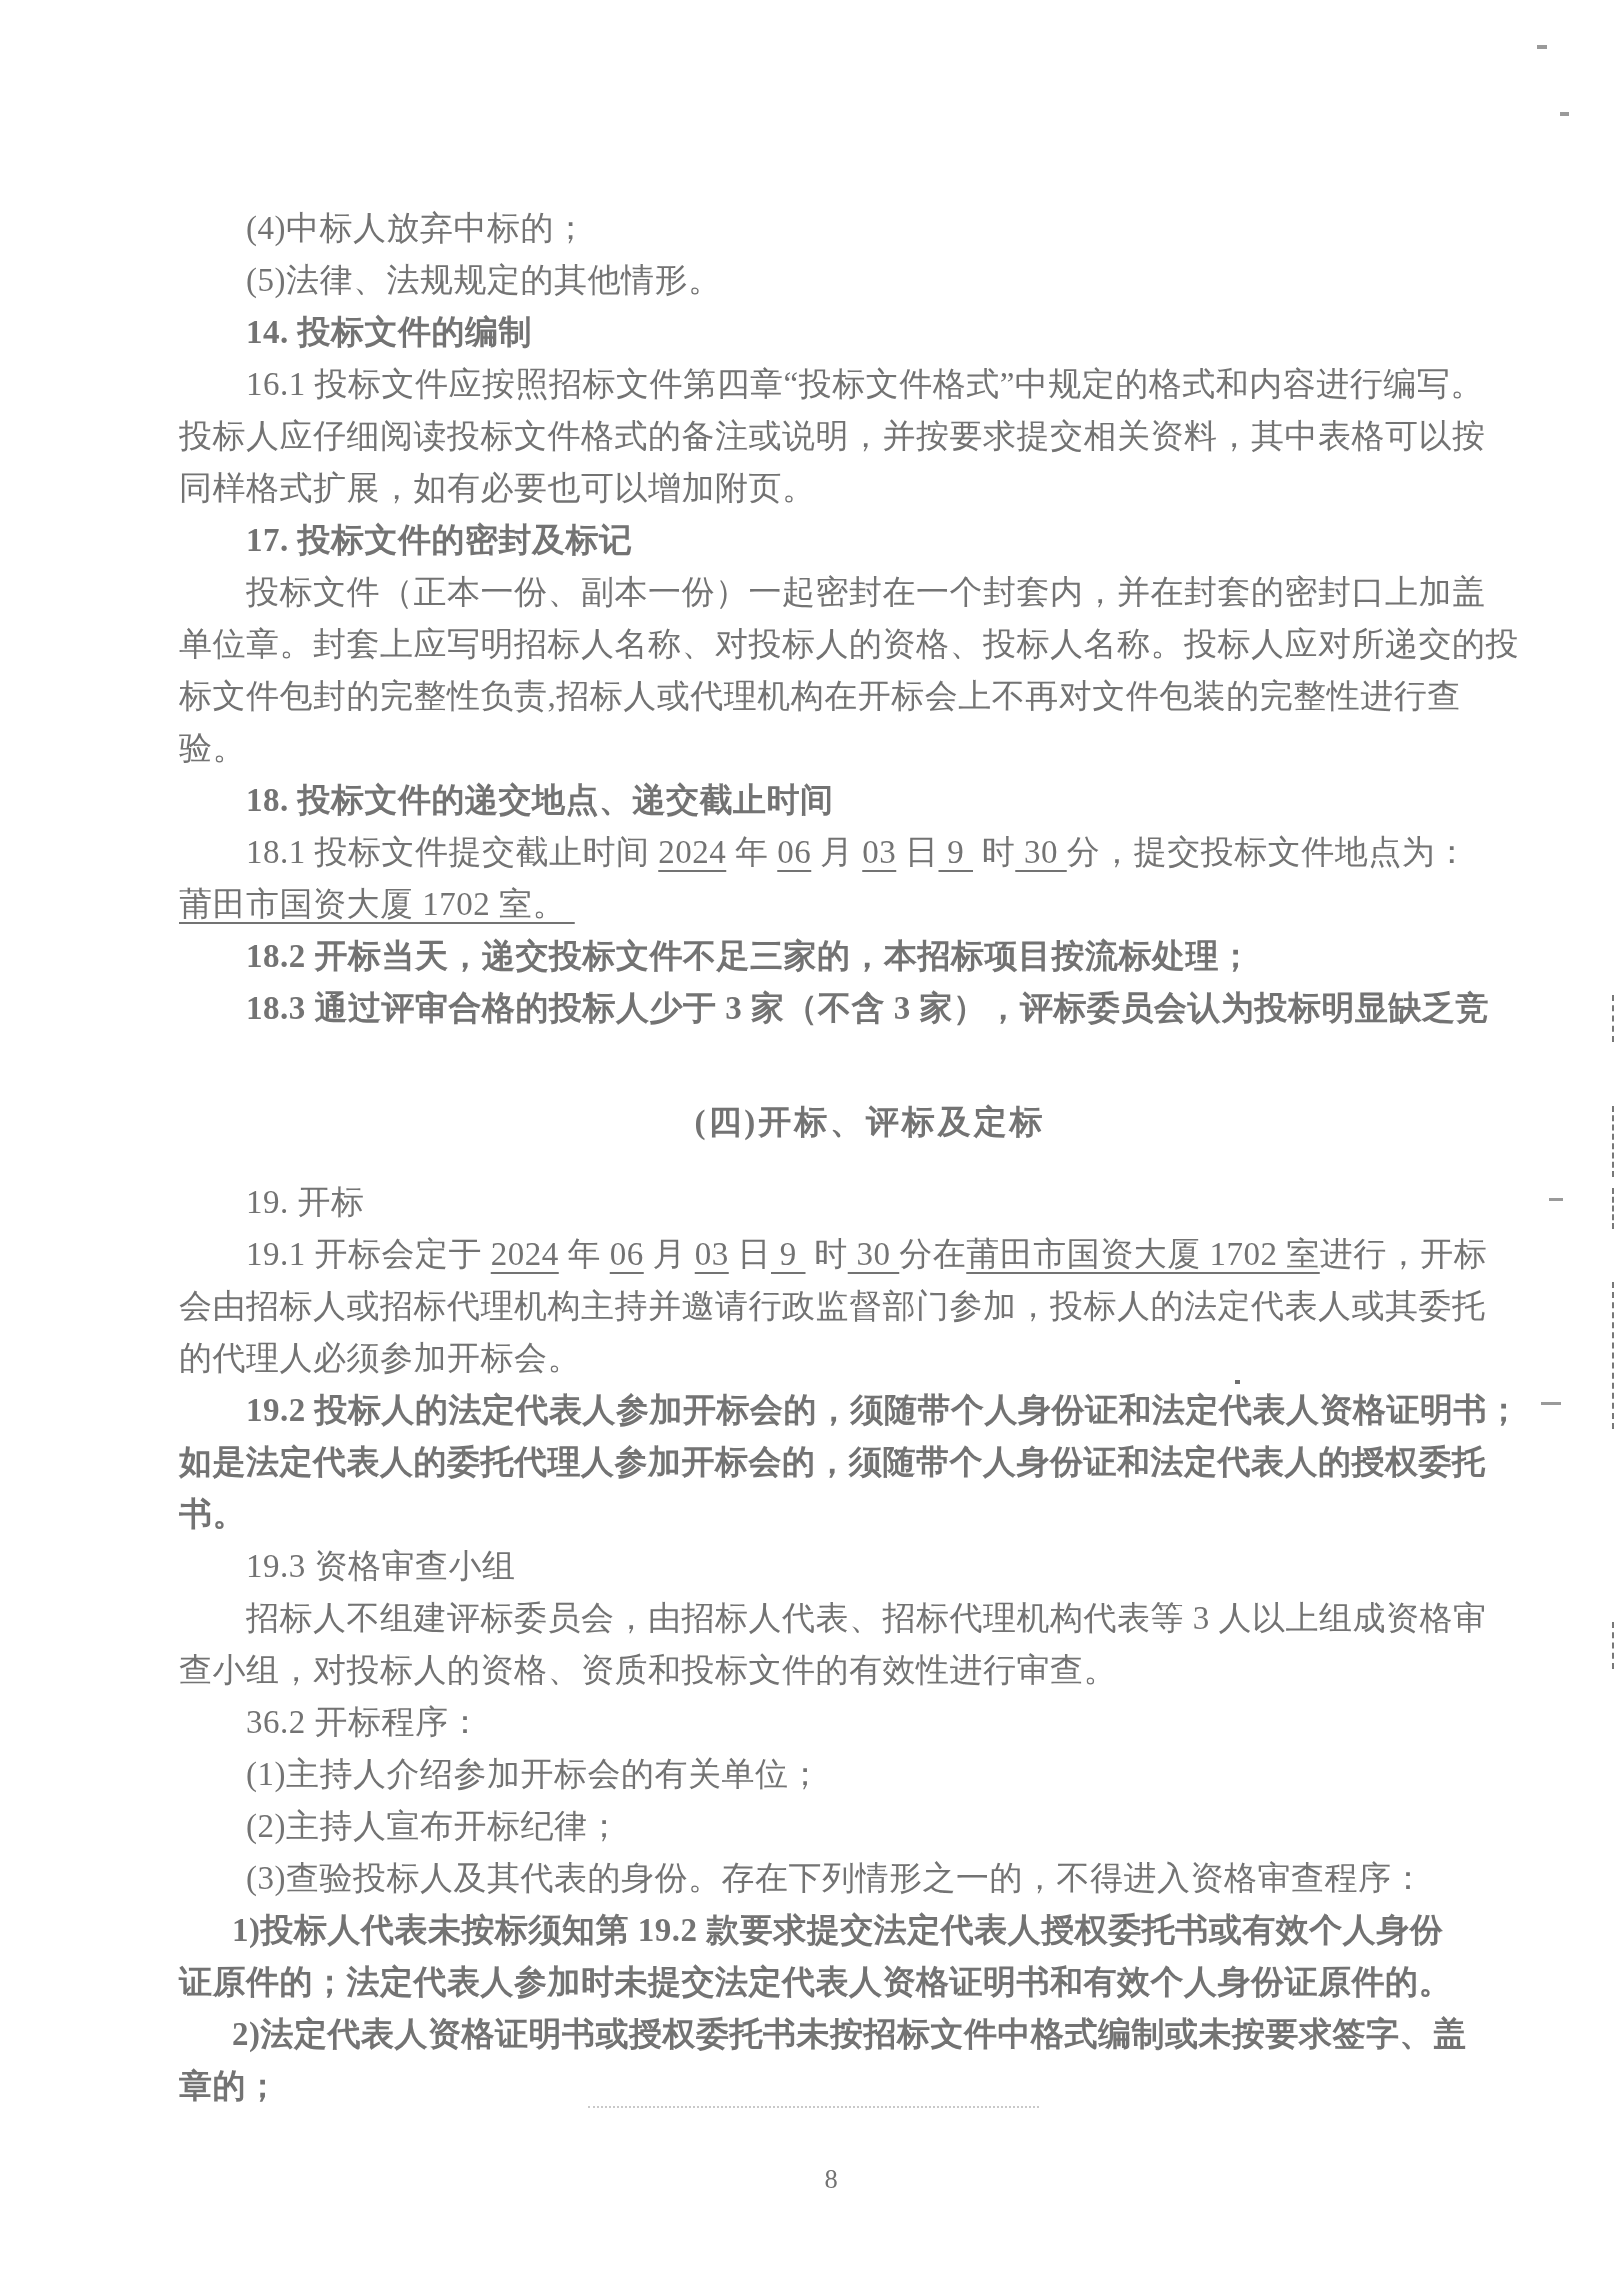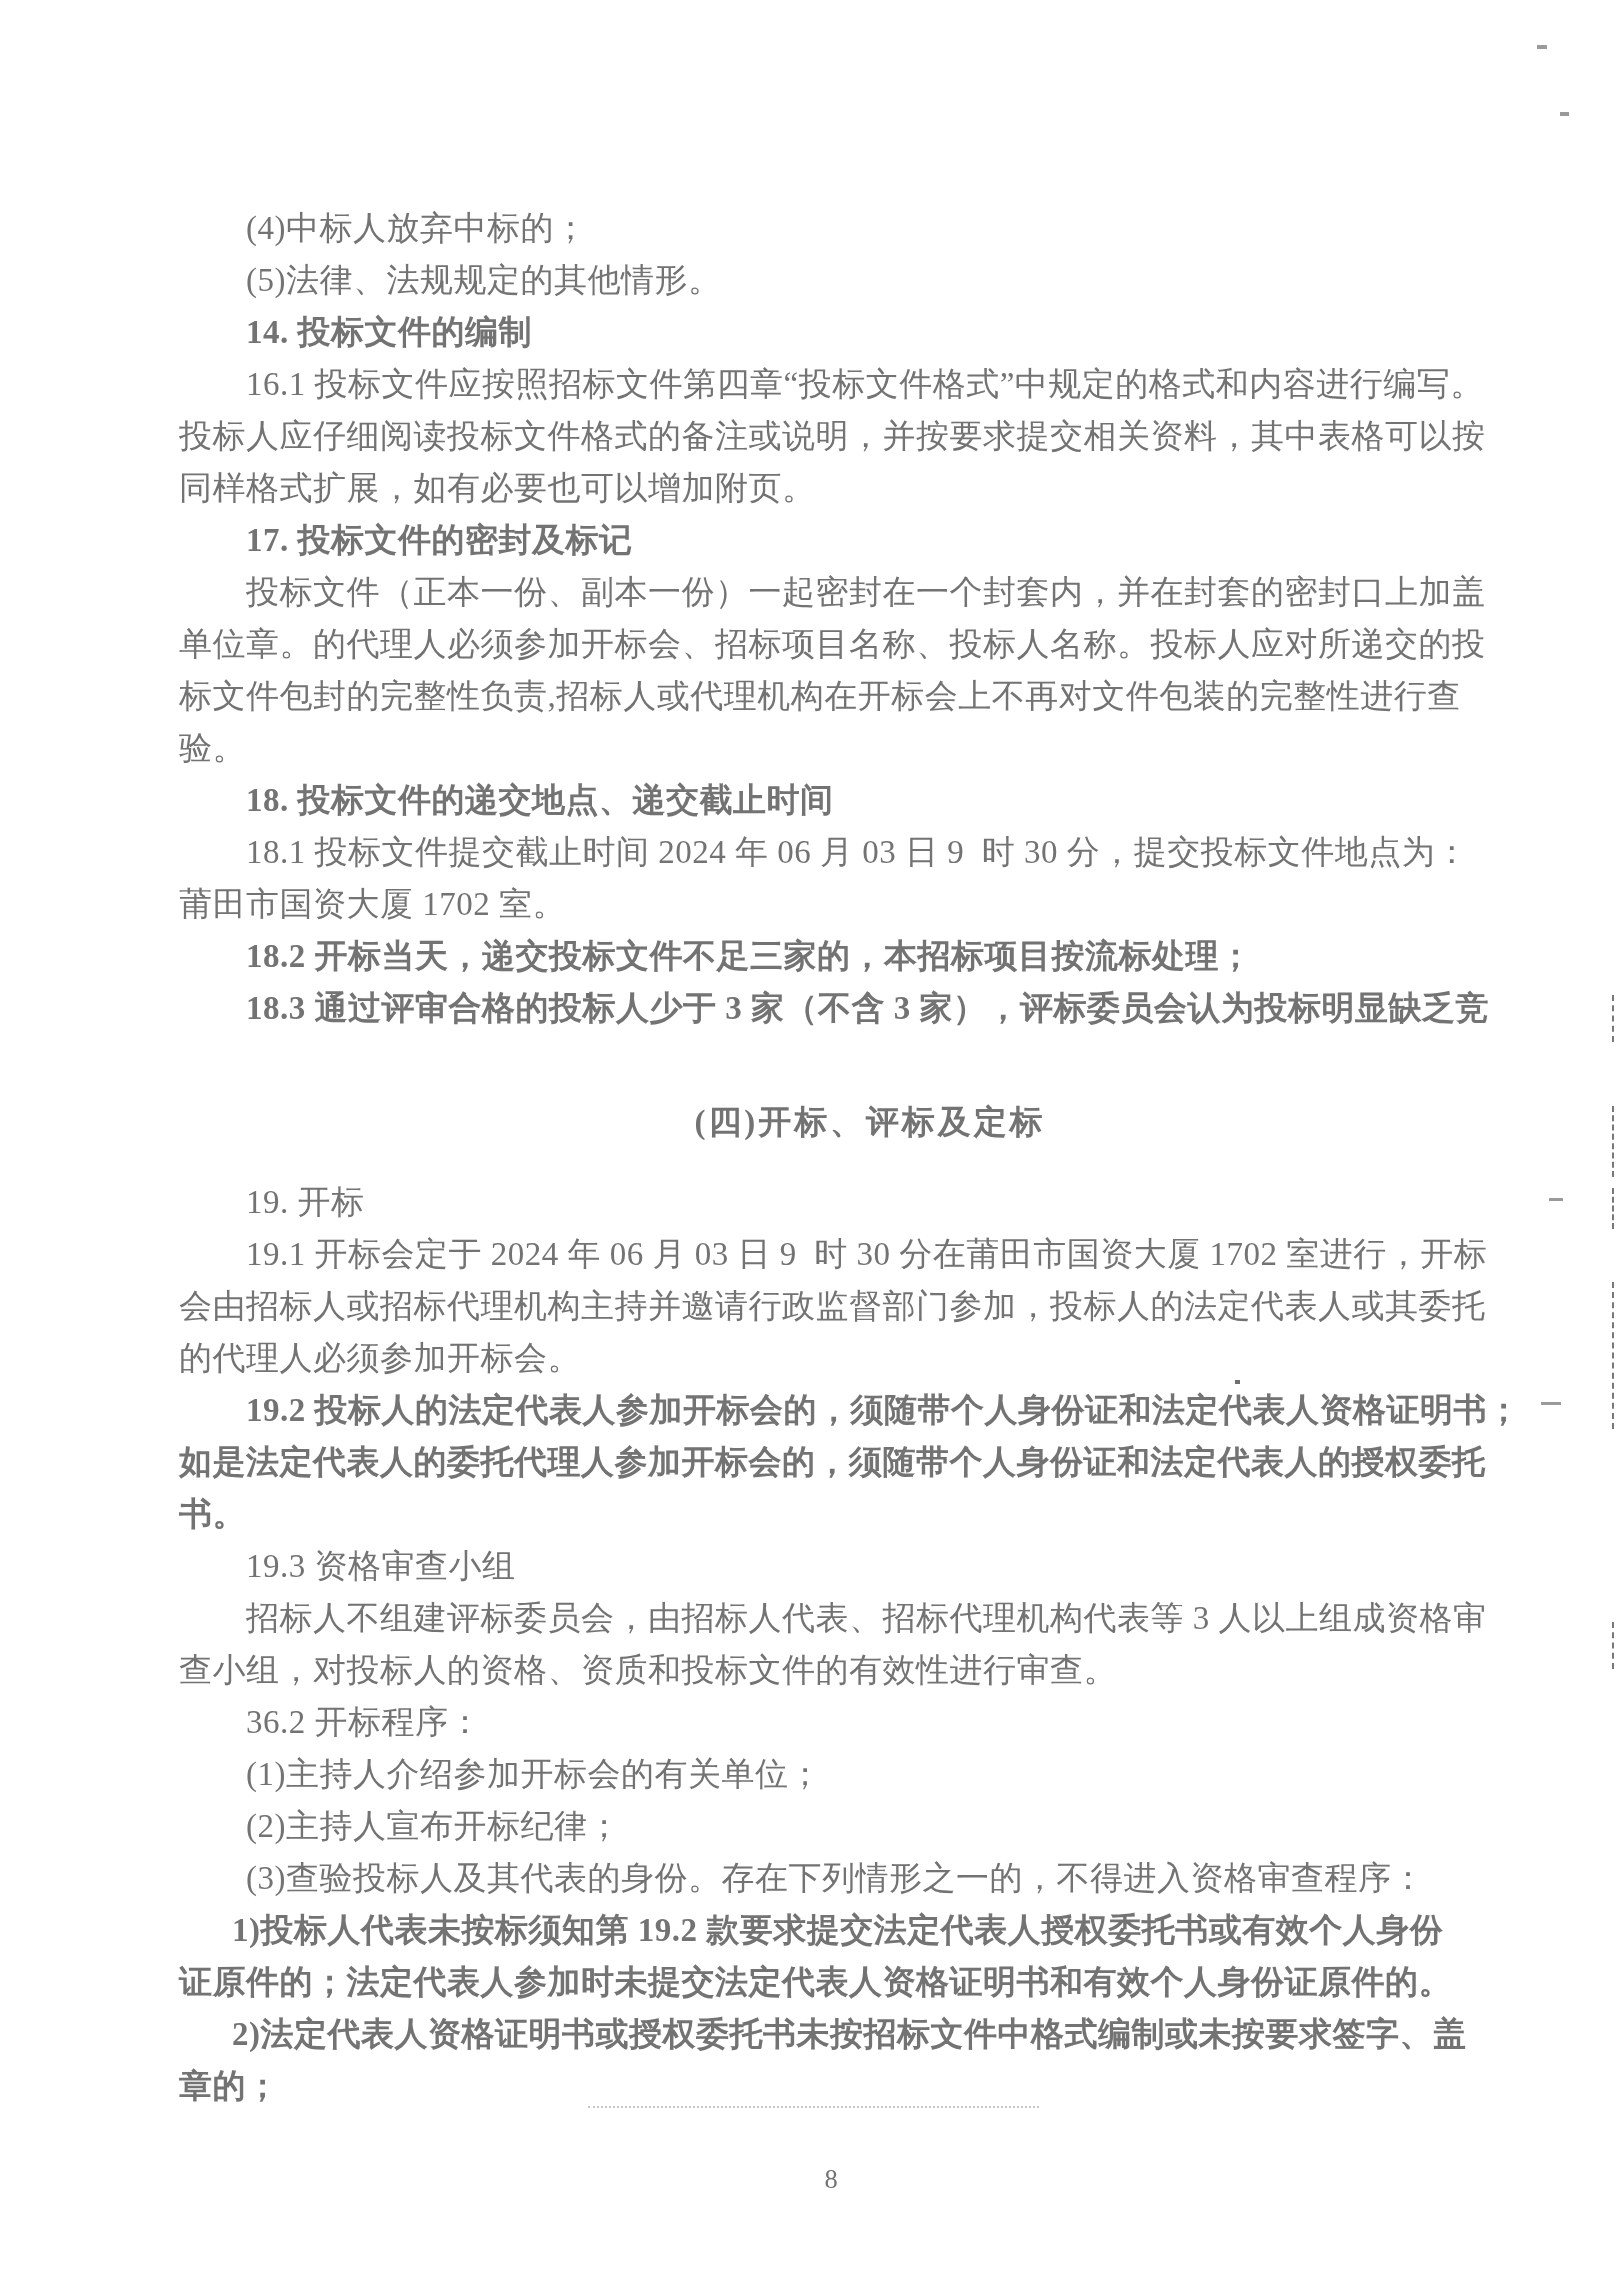--- a/index.html
+++ b/index.html
@@ -36,20 +36,21 @@
     line-height: 55px;
     font-weight: 700;
     text-align: center;
     text-indent: 0;
     letter-spacing: 2.9px;
     margin: 61px 0 25.5px 57px;
   }
   .blk.p2 { text-indent: 53px; }
   .b { font-weight: 700; }
   .u {
+    text-decoration: underline;
     text-decoration-thickness: 2px;
     text-underline-offset: 6.9px;
   }
   .pagenum {
     position: absolute;
     top: 2164px;
     left: 19.6px;
     width: 1623px;
     text-align: center;
     font-size: 26.5px;
@@ -73,21 +74,21 @@
 <body>
 
 <div class="page">
 
   <div class="doc">
       <div class="blk p"><span>(4)中标人放弃中标的；</span></div>
       <div class="blk p"><span>(5)法律、法规规定的其他情形。</span></div>
       <div class="blk h2"><span class="b">14. 投标文件的编制</span></div>
       <div class="blk p"><span>16.1 投标文件应按照招标文件第四章“投标文件格式”中规定的格式和内容进行编写。</span><br><span>投标人应仔细阅读投标文件格式的备注或说明，并按要求提交相关资料，其中表格可以按</span><br><span>同样格式扩展，如有必要也可以增加附页。</span></div>
       <div class="blk h2"><span class="b">17. 投标文件的密封及标记</span></div>
-      <div class="blk p"><span>投标文件（正本一份、副本一份）一起密封在一个封套内，并在封套的密封口上加盖</span><br><span>单位章。的代理人必须参加开标会、招标项目名称、投标人名称。投标人应对所递交的投</span><br><span>标文件包封的完整性负责,招标人或代理机构在开标会上不再对文件包装的完整性进行查</span><br><span>验。</span></div>
+      <div class="blk p"><span>投标文件（正本一份、副本一份）一起密封在一个封套内，并在封套的密封口上加盖</span><br><span>单位章。封套上应写明招标人名称、对投标人的资格、投标人名称。投标人应对所递交的投</span><br><span>标文件包封的完整性负责,招标人或代理机构在开标会上不再对文件包装的完整性进行查</span><br><span>验。</span></div>
       <div class="blk h2"><span class="b">18. 投标文件的递交地点、递交截止时间</span></div>
       <div class="blk p"><span>18.1 投标文件提交截止时间 </span><span class="u">2024</span><span> 年 </span><span class="u">06</span><span> 月 </span><span class="u">03</span><span> 日</span><span class="u">&nbsp;9&nbsp;</span><span> 时</span><span class="u">&nbsp;30&nbsp;</span><span>分，提交投标文件地点为：</span><br><span class="u">莆田市国资大厦 1702 室。&nbsp;</span></div>
       <div class="blk p"><span class="b">18.2 开标当天，递交投标文件不足三家的，本招标项目按流标处理；</span></div>
       <div class="blk p"><span class="b">18.3 通过评审合格的投标人少于 3 家（不含 3 家），评标委员会认为投标明显缺乏竞</span><br></div>
       <div class="blk h1"><span class="b">(四)开标、评标及定标</span></div>
       <div class="blk p"><span>19. 开标</span></div>
       <div class="blk p"><span>19.1 开标会定于 </span><span class="u">2024</span><span> 年 </span><span class="u">06</span><span> 月 </span><span class="u">03</span><span> 日</span><span class="u">&nbsp;9&nbsp;</span><span> 时</span><span class="u">&nbsp;30&nbsp;</span><span>分在</span><span class="u">莆田市国资大厦 1702 室</span><span>进行，开标</span><br><span>会由招标人或招标代理机构主持并邀请行政监督部门参加，投标人的法定代表人或其委托</span><br><span>的代理人必须参加开标会。</span></div>
       <div class="blk p"><span class="b">19.2 投标人的法定代表人参加开标会的，须随带个人身份证和法定代表人资格证明书；</span><br><span class="b">如是法定代表人的委托代理人参加开标会的，须随带个人身份证和法定代表人的授权委托</span><br><span class="b">书。</span></div>
       <div class="blk p"><span>19.3 资格审查小组</span></div>
       <div class="blk p"><span>招标人不组建评标委员会，由招标人代表、招标代理机构代表等 3 人以上组成资格审</span><br><span>查小组，对投标人的资格、资质和投标文件的有效性进行审查。</span></div>

